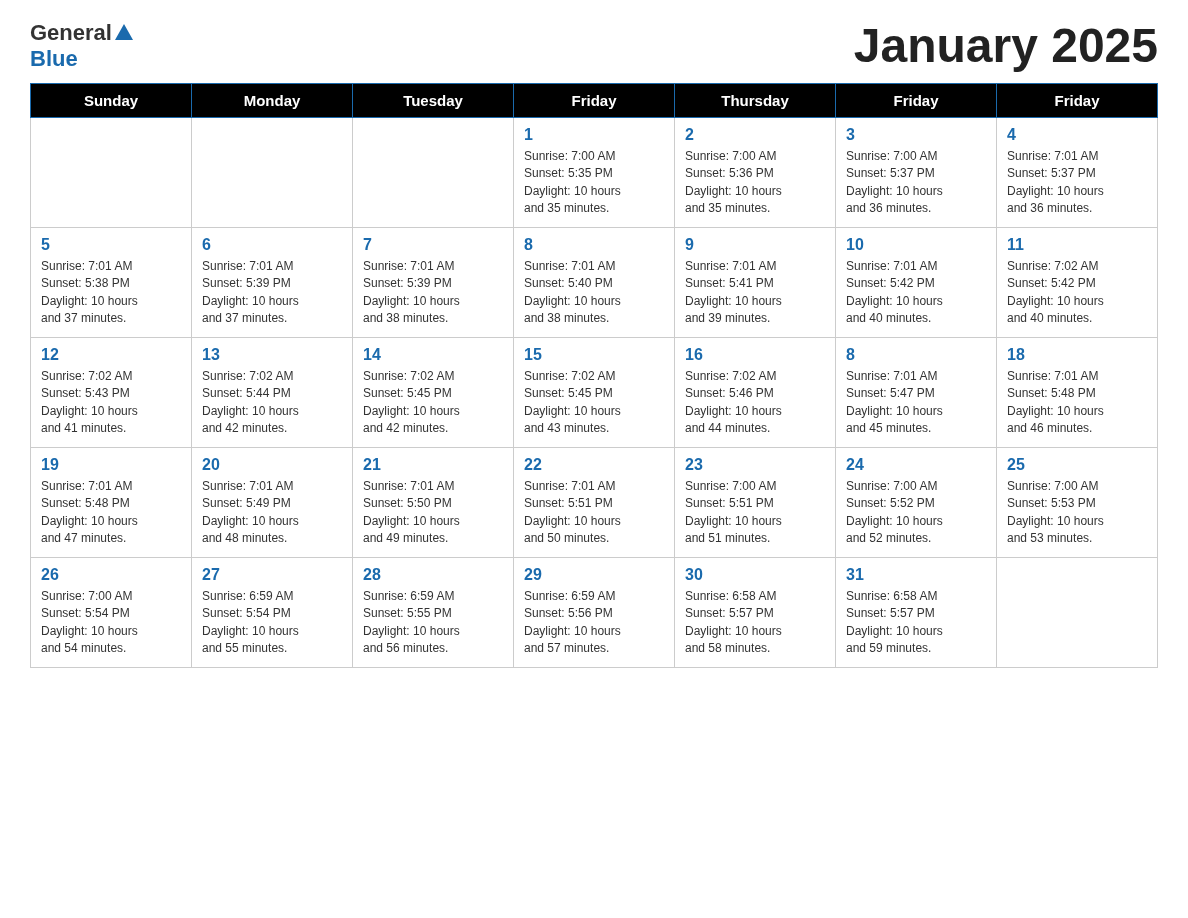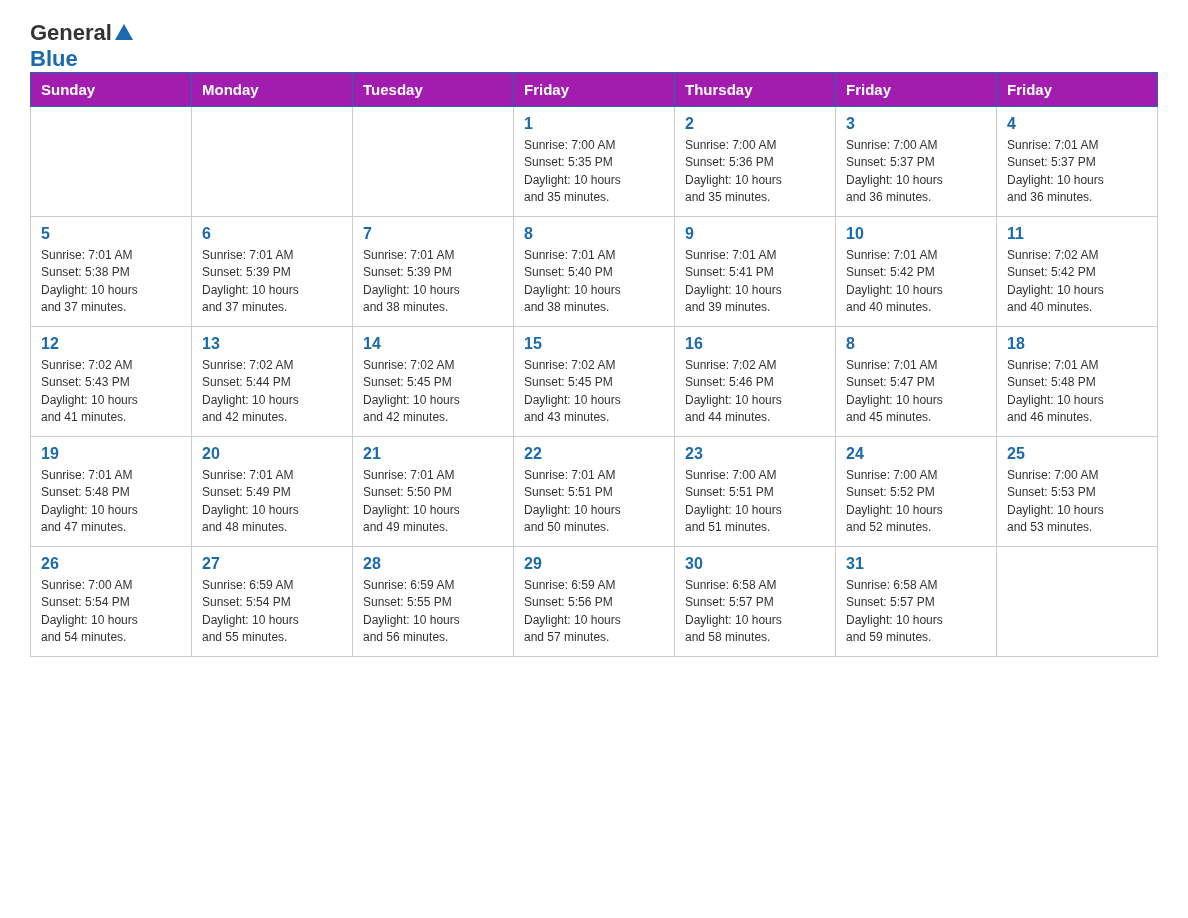--- a/index.html
+++ b/index.html
@@ -7,20 +7,21 @@
       font-family: Arial, sans-serif;
       background: #fff;
       padding: 20px 30px;
       width: 1188px;
       min-height: 918px;
     }
     .header {
       display: flex;
       justify-content: space-between;
       align-items: flex-start;
+      margin-bottom: 10px;
     }
     .logo-text-general {
       font-size: 22px;
       font-weight: bold;
       color: #333;
     }
     .logo-text-blue {
       font-size: 22px;
       font-weight: bold;
       color: #1a6aad;
@@ -38,26 +39,26 @@
       font-size: 20px;
       font-weight: normal;
       color: #444;
     }
     table {
       width: 100%;
       border-collapse: collapse;
       table-layout: fixed;
     }
     thead tr th {
-      background-color: #a21caf;
+      background-color: #000000;
       color: #fff;
       padding: 8px 10px;
       font-size: 15px;
       font-weight: bold;
-      text-align: left;
+      text-align: center;
       border: 1px solid #1a6aad;
     }
     tbody tr td {
       vertical-align: top;
       padding: 8px 10px;
       border: 1px solid #ccc;
       font-size: 13px;
       color: #333;
       height: 110px;
     }
@@ -103,20 +104,21 @@
   <div class="logo-wrapper">
     <div class="logo-line1">
       <span class="logo-text-general">General</span>
       <span class="logo-triangle"></span>
     </div>
     <div>
       <span class="logo-text-blue">Blue</span>
     </div>
   </div>
   <div class="title-block">
+    <h1>January 2025</h1>
   </div>
 </div>
 
 <table>
   <thead>
     <tr>
     <th>Sunday</th>
         <th>Monday</th>
         <th>Tuesday</th>
         <th>Friday</th>

